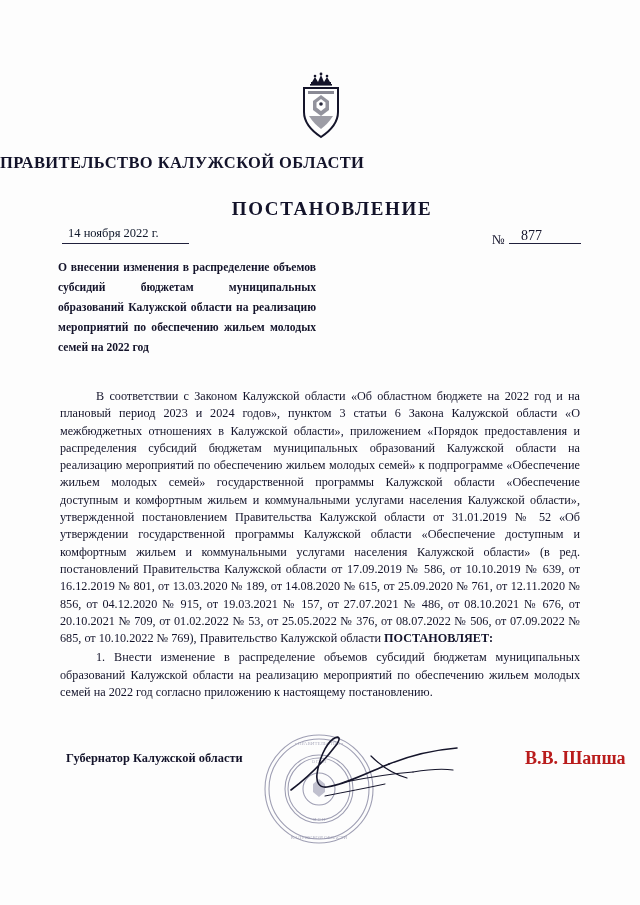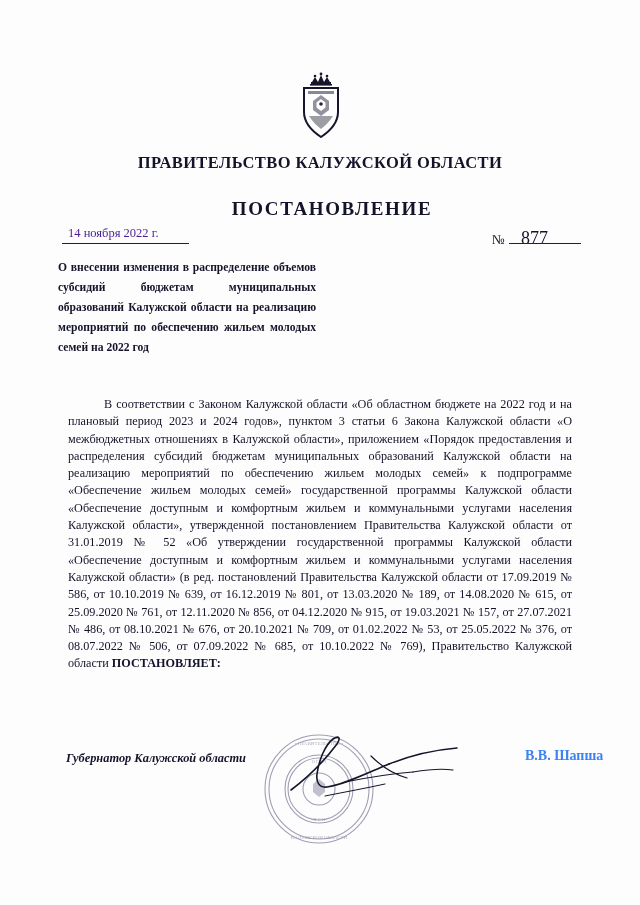--- a/index.html
+++ b/index.html
@@ -30,21 +30,21 @@
     top: 70px;
     width: 52px;
     height: 72px;
   }
 
   
   .gov-title {
     position: absolute;
     left: 0; right: 0;
     top: 153px;
-    text-align: center;
+    text-align: left;
     font-family: "Liberation Serif", serif;
     font-weight: bold;
     font-size: 16.5px;
     letter-spacing: 0.4px;
     color: #13132a;
   }
   .doc-type {
     position: absolute;
     left: 0; right: 0;
     top: 198px;
@@ -55,21 +55,21 @@
     color: #13132a;
     padding-left: 24px;
   }
 
   
   .date-line {
     position: absolute;
     left: 68px;
     top: 226px;
     font-size: 12.5px;
-    color: #4c1d95;
+    color: #0f172a;
   }
   .date-rule {
     position: absolute;
     left: 62px;
     top: 243px;
     width: 127px;
     border-bottom: 1px solid #20203c;
   }
   .num-wrap {
     position: absolute;
@@ -81,21 +81,21 @@
   .num-symbol {
     position: absolute;
     left: 0;
     top: 4px;
     font-size: 13.5px;
   }
   .num-value {
     position: absolute;
     left: 29px;
     top: 0px;
-    font-size: 18px;
+    font-size: 14px;
   }
   .num-rule {
     position: absolute;
     left: 509px;
     top: 243px;
     width: 72px;
     border-bottom: 1px solid #20203c;
   }
 
   
@@ -117,43 +117,42 @@
     position: absolute;
     left: 58px;
     top: 386px;
     width: 524px;
     font-size: 12.2px;
     line-height: 17.3px;
     text-align: justify;
     color: #13132a;
   }
   .body-text p {
-    margin: 10px;
+    margin: 2px;
     text-indent: 36px;
     text-align: justify;
   }
   .body-text b { font-weight: bold; }
 
   
   .sign-left {
     position: absolute;
     left: 66px;
     top: 751px;
     font-weight: bold;
     font-size: 12.4px;
     color: #13132a;
-    font-style: italic;
   }
   .sign-right {
     position: absolute;
     left: 525px;
     top: 748px;
     font-weight: bold;
-    font-size: 14px;
-    color: #3b82f6;
+    font-size: 18px;
+    color: #b91c1c;
   }
 
   
   .stamp {
     position: absolute;
     left: 263px;
     top: 733px;
     width: 112px;
     height: 112px;
     opacity: 0.62;
@@ -206,20 +205,21 @@
   <div class="num-wrap">
     <span class="num-symbol">№</span>
     <span class="num-value">877</span>
   </div>
   <div class="num-rule"></div>
 
   <div class="subject">О внесении изменения в распределение объемов субсидий бюджетам муниципальных образований Калужской области на реализацию мероприятий по обеспечению жильем молодых семей на 2022 год</div>
 
   <div class="body-text">
     <p><span>В соответствии с Законом Калужской области «Об областном бюджете на 2022 год и на плановый период 2023 и 2024 годов», пунктом 3 статьи 6 Закона Калужской области «О межбюджетных отношениях в Калужской области», приложением «Порядок предоставления и распределения субсидий бюджетам муниципальных образований Калужской области на реализацию мероприятий по обеспечению жильем молодых семей» к подпрограмме «Обеспечение жильем молодых семей» государственной программы Калужской области «Обеспечение доступным и комфортным жильем и коммунальными услугами населения Калужской области», утвержденной постановлением Правительства Калужской области от 31.01.2019 № 52 «Об утверждении государственной программы Калужской области «Обеспечение доступным и комфортным жильем и коммунальными услугами населения Калужской области» (в ред. постановлений Правительства Калужской области от 17.09.2019 № 586, от 10.10.2019 № 639, от 16.12.2019 № 801, от 13.03.2020 № 189, от 14.08.2020 № 615, от 25.09.2020 № 761, от 12.11.2020 № 856, от 04.12.2020 № 915, от 19.03.2021 № 157, от 27.07.2021 № 486, от 08.10.2021 № 676, от 20.10.2021 № 709, от 01.02.2022 № 53, от 25.05.2022 № 376, от 08.07.2022 № 506, от 07.09.2022 № 685, от 10.10.2022 № 769), Правительство Калужской области </span><b>ПОСТАНОВЛЯЕТ:</b></p>
+    <p>1. Внести изменение в распределение объемов субсидий бюджетам муниципальных образований Калужской области на реализацию мероприятий по обеспечению жильем молодых семей на 2022 год согласно приложению к настоящему постановлению.</p>
   </div>
 
   <div class="stamp">
     <svg viewBox="0 0 112 112" width="112" height="112" xmlns="http://www.w3.org/2000/svg">
       <g fill="none" stroke="#4b4b72" stroke-width="1.1" opacity="0.85">
         <circle cx="56" cy="56" r="54"></circle>
         <circle cx="56" cy="56" r="50"></circle>
         <circle cx="56" cy="56" r="34"></circle>
         <circle cx="56" cy="56" r="31"></circle>
         <circle cx="56" cy="56" r="16"></circle>

